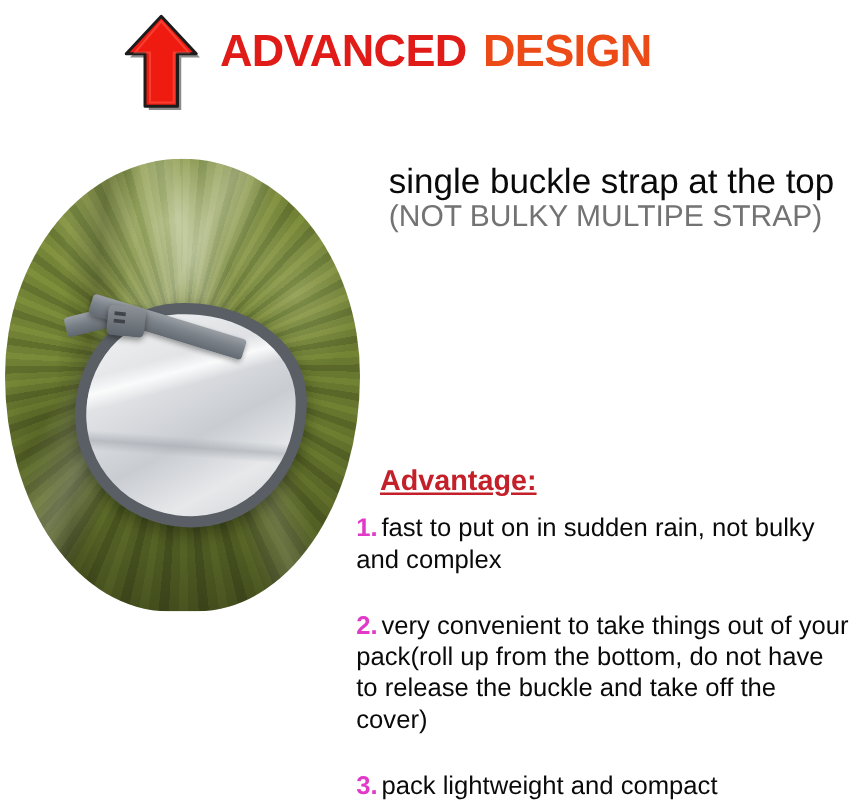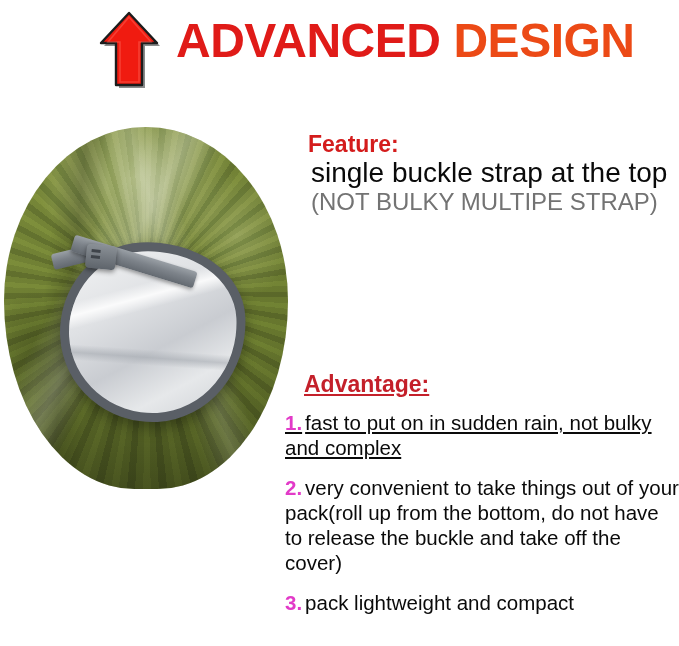--- a/index.html
+++ b/index.html
@@ -30,21 +30,21 @@
     top: 10px;
     width: 62px;
     height: 78px;
   }
   .arrow-wrap svg { display: block; }
 
   .title {
     position: absolute;
     left: 176px;
     top: 17px;
-    font-size: 48px;
+    font-size: 36px;
     font-weight: bold;
     letter-spacing: -0.5px;
     white-space: nowrap;
     line-height: 48px;
   }
   .title .word-advanced { color: #e01b18; }
   .title .word-design { color: #ec4a16; margin-left: 13px; }
 
   
   .product {
@@ -225,23 +225,23 @@
     margin: 0;
     padding: 0;
     list-style: none;
   }
   .adv-item {
     position: relative;
     color: #0a0a0a;
     font-size: 20.5px;
     line-height: 25px;
     padding-left: 2px;
-    margin-top: 15px;
-  }
-  .adv-item:first-child { margin-top: 12px; text-decoration: underline; }
+    margin-top: 28px;
+  }
+  .adv-item:first-child { margin-top: 12px; }
   .adv-num {
     color: #e23ac8;
     font-weight: bold;
     margin-right: 3px;
   }
   .adv-text { color: #0a0a0a; }
 </style>
 </head>
 <body>
 
@@ -275,21 +275,20 @@
 
     <div class="strap-2"></div>
     <div class="strap"></div>
     <div class="buckle"></div>
   </div>
 </div>
 
 <div class="text-col">
 
   <div class="block-feature">
-    <div class="heading heading-feature">Feature:</div>
     <div class="feature-line-1">single buckle strap at the top</div>
     <div class="feature-line-2">(NOT BULKY MULTIPE STRAP)</div>
   </div>
 
   <div class="block-advantage">
     <div class="heading heading-advantage">Advantage:</div>
 
     <ul class="adv-list">
       <li class="adv-item">
         <span class="adv-num">1.</span><span class="adv-text">fast to put on in sudden rain, not bulky and complex</span>

